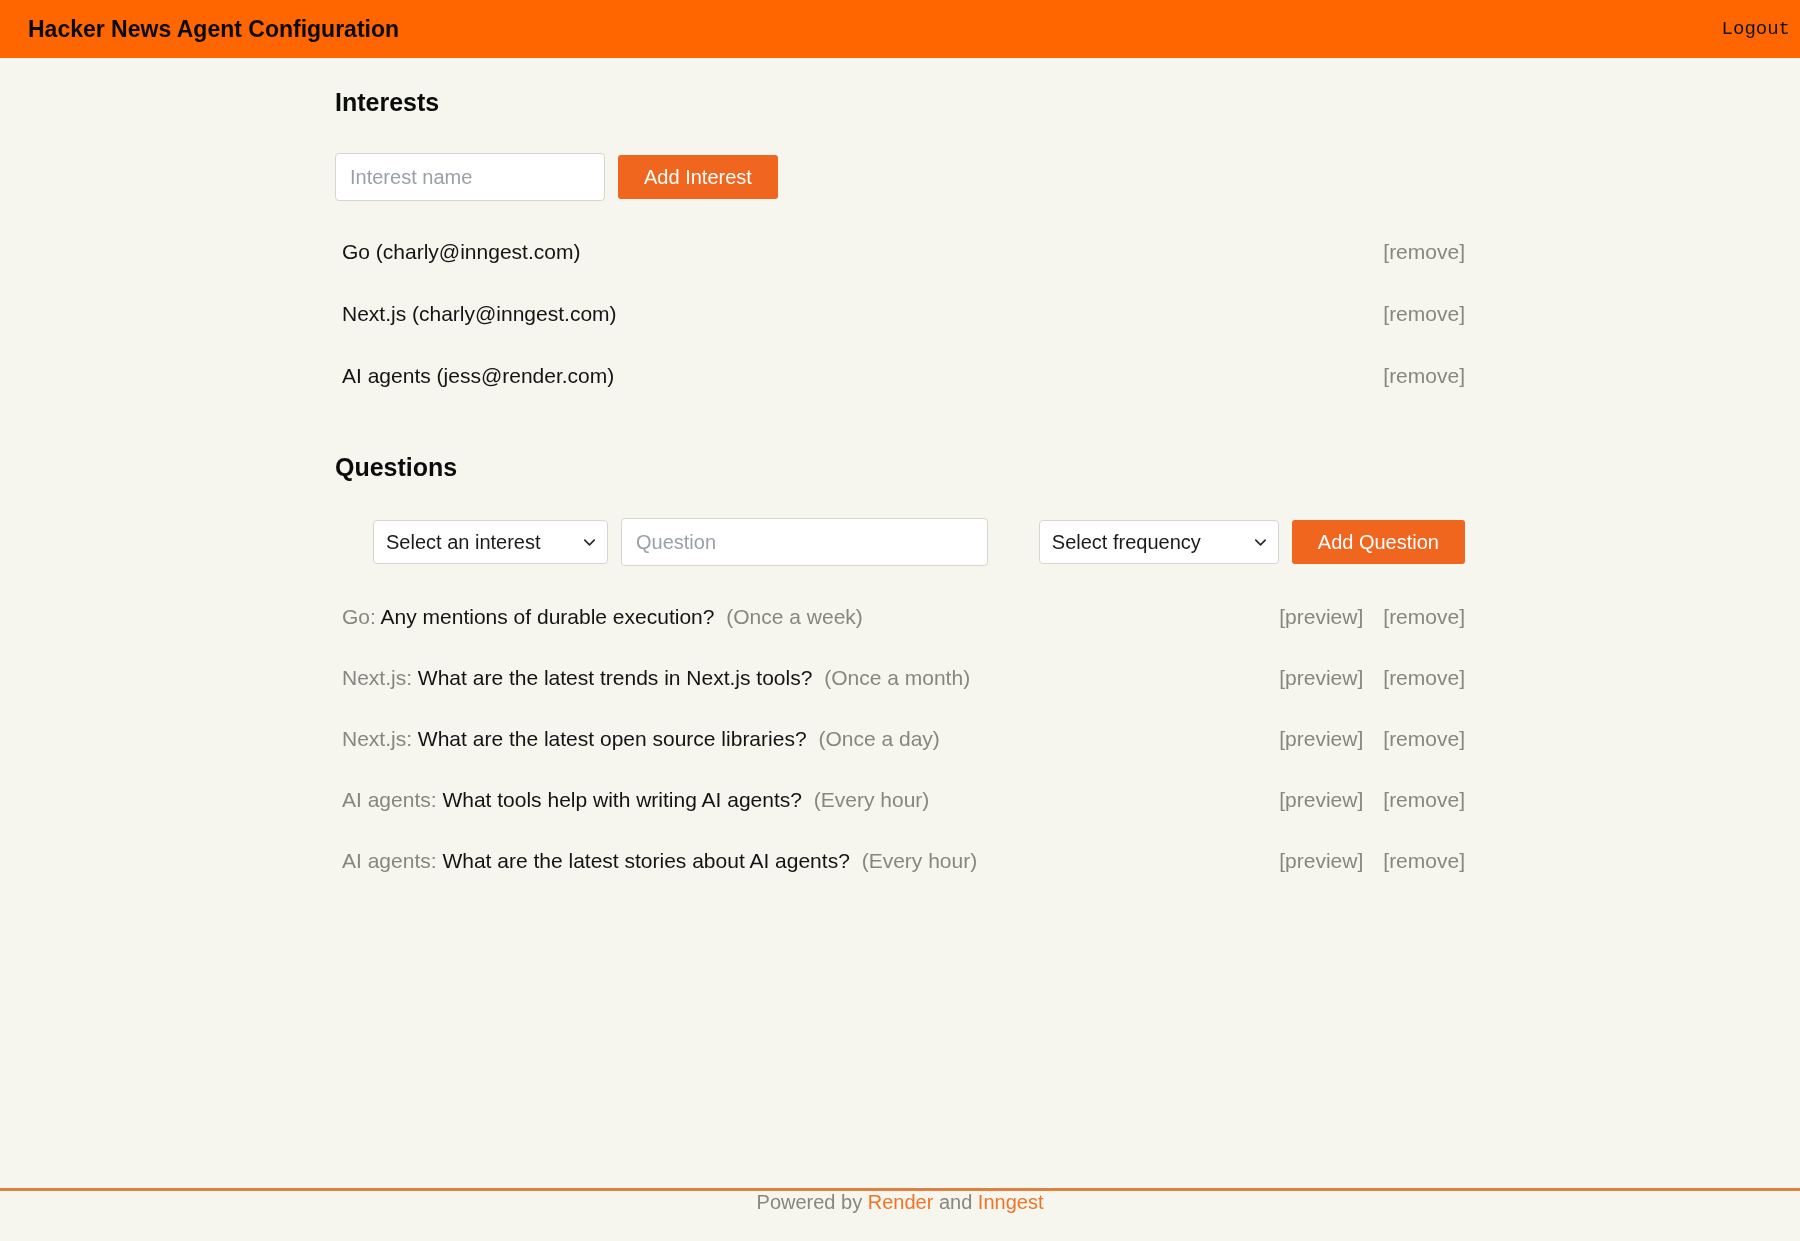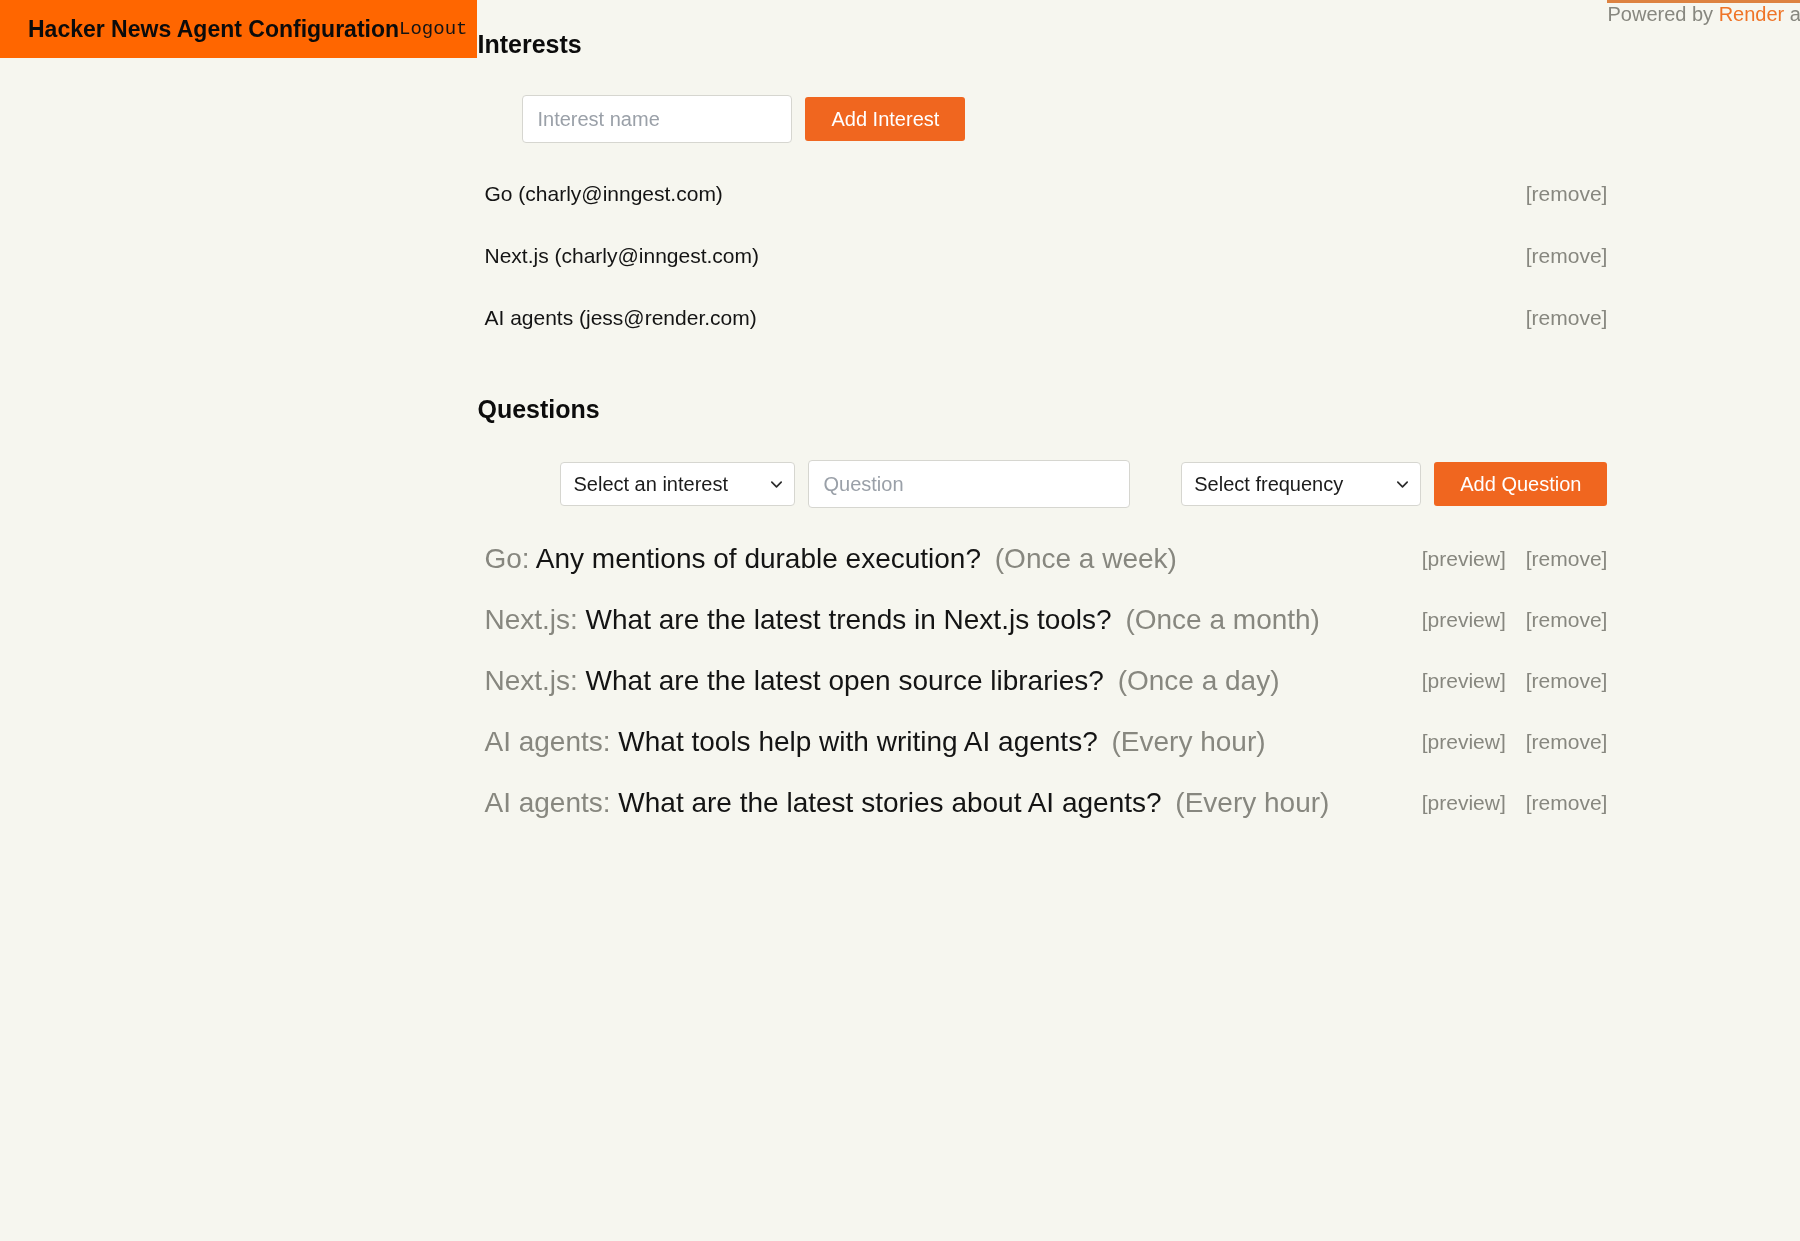--- a/index.html
+++ b/index.html
@@ -4,21 +4,21 @@
 <style>
   * { box-sizing: border-box; }
   html, body { margin: 0; padding: 0; }
   body {
     width: 1800px;
     height: 1241px;
     background: #f6f6ef;
     font-family: "Liberation Sans", sans-serif;
     color: #161616;
   }
-  .app { display: flex; flex-direction: row; height: 100%; }
+  .app { display: flex; flex-direction: column; height: 100%; }
 
   
   header {
     flex: none;
     background: #ff6600;
     height: 58px;
     display: flex;
     align-items: center;
     justify-content: space-between;
     padding: 0 10px 0 28px;
@@ -26,21 +26,21 @@
   header h1 { margin: 0; font-size: 23px; font-weight: bold; color: #0b0b0b; }
   .logout { font-size: 19px; color: #141414; text-decoration: none; cursor: pointer; font-family: Liberation Mono, monospace; }
 
   
   main { flex: 1 0 auto; width: 1130px; margin: 0 auto; }
   h2 { margin: 0; font-size: 25px; font-weight: bold; color: #0c0c0c; }
   .interests-heading { margin-top: 30px; }
   .questions-heading { margin-top: 46px; }
 
   
-  .row-form { display: flex; align-items: center; gap: 13px; margin-top: 36px; margin-left: 45px; }
+  .row-form { display: flex; align-items: center; gap: 13px; margin-top: 36px; }
   .text-input {
     height: 48px;
     border: 1px solid #d6d6d0;
     border-radius: 4px;
     background: #ffffff;
     padding: 0 14px;
     font-size: 20px;
     font-family: inherit;
     color: #222;
     outline: none;
@@ -101,21 +101,21 @@
   .question-list .list-row { height: 61px; }
   .item-label { font-size: 21px; color: #141414; }
   .muted { color: #87877f; }
   .muted-link {
     color: #87877f;
     font-size: 21px;
     text-decoration: none;
     cursor: pointer;
     white-space: nowrap;
   }
-  .q-text { font-size: 28px; }
+  .q-text { font-size: 21px; }
   .q-prefix { color: #87877f; }
   .q-main { color: #141414; }
   .q-freq { color: #87877f; margin-left: 6px; }
   .row-actions { display: flex; gap: 20px; }
 
   
   footer {
     flex: none;
     border-top: 3px solid #dd8240;
     height: 53px;

